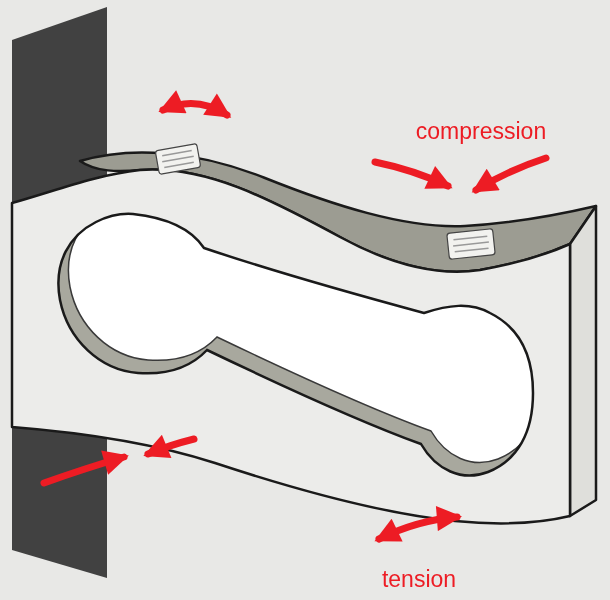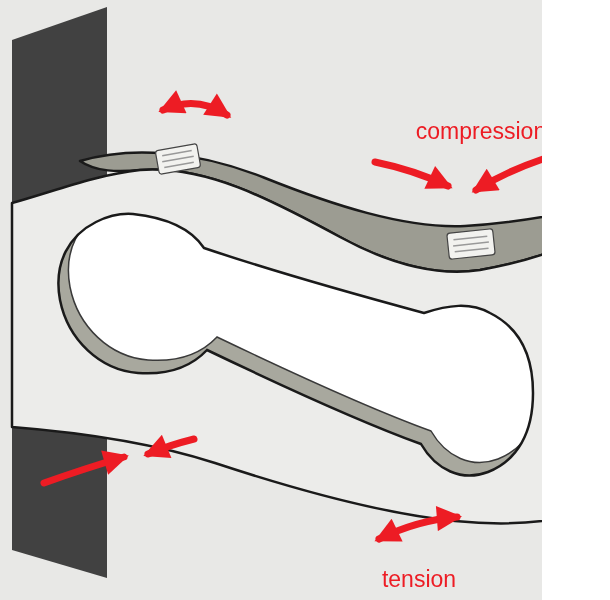--- a/index.html
+++ b/index.html
@@ -1,18 +1,18 @@
 <!DOCTYPE html>
 <html><head>
 <meta charset="utf-8">
 <style>
   html,body{margin:0;padding:0;background:#ffffff;}
   .stage{
     position:relative;
-    width:542px;height:600px;
+    width:610px;height:600px;
     overflow:hidden;
     font-family:"Liberation Sans", sans-serif;
   }
   svg{display:block;}
   .force-label{
     font-family:"Liberation Sans", sans-serif;
     font-size:23px;
     font-weight:400;
   }
 </style>

